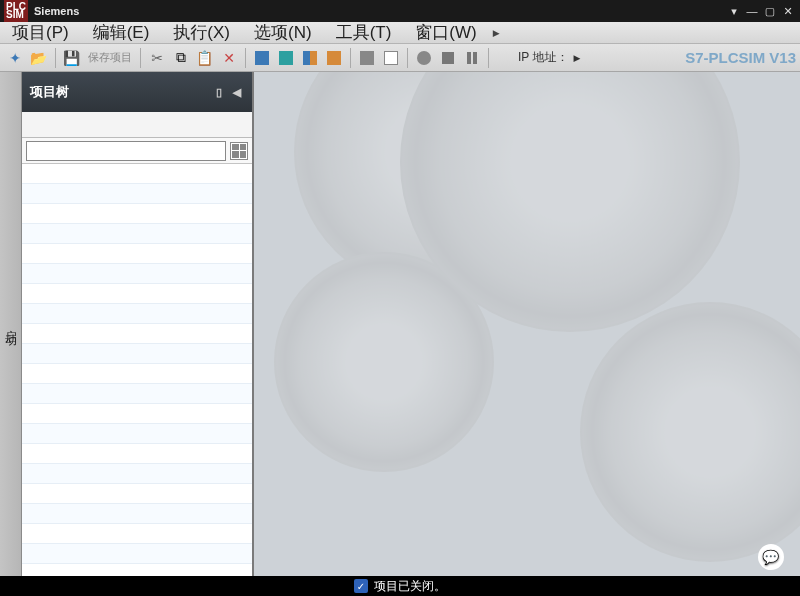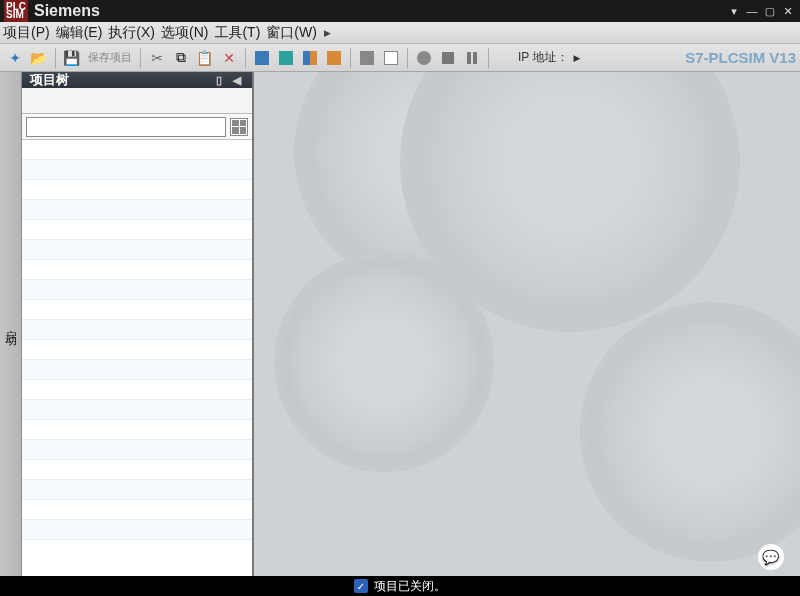--- a/index.html
+++ b/index.html
@@ -1,45 +1,45 @@
 <!DOCTYPE html>
 <html><head>
 <meta charset="utf-8">
 <style>
 * { margin: 0; padding: 0; box-sizing: border-box; font-family: "Microsoft YaHei", Arial, sans-serif; }
 body { width: 800px; height: 596px; overflow: hidden; background: #000; position: relative; }
 
 .titlebar { height: 22px; background: #1a1a1a; display: flex; align-items: center; padding: 0 4px; color: #e8e8e8; }
 .titlebar .logo { font-size: 10px; font-weight: bold; line-height: 8px; background: #7f1d1d; color: #fff; padding: 9px 2px; margin-right: 6px; }
-.titlebar .app-title { font-size: 16px; font-weight: bold; flex: 1; }
+.titlebar .app-title { font-size: 11px; font-weight: bold; flex: 1; }
 .titlebar .win-btns { display: flex; gap: 2px; }
 .titlebar .win-btn { width: 16px; height: 14px; display: flex; align-items: center; justify-content: center; color: #ddd; font-size: 11px; cursor: pointer; }
 
 .menubar { height: 22px; background: linear-gradient(#e8e8e8,#d6d6d6); border-bottom: 1px solid #b4b4b4; display: flex; align-items: center; position: relative; }
-.menubar .menu-item { padding: 0 3px; font-size: 14px; color: #222; cursor: pointer; }
+.menubar .menu-item { padding: 0 12px; font-size: 17px; color: #222; cursor: pointer; }
 .menubar .menu-arrow { font-size: 9px; color: #444; padding: 0 4px; }
 .brand-top { font-size: 17px; font-weight: bold; color: #333; position: absolute; right: 12px; top: 41px; margin-top: 40px; }
 .brand-sub { font-size: 15px; font-weight: bold; color: #7fa8c8; }
 
 .toolbar { height: 28px; background: linear-gradient(#e4e4e4,#d4d4d4); border-bottom: 1px solid #a6a6a6; display: flex; align-items: center; padding: 0 4px; gap: 2px; }
 .tb-btn { width: 22px; height: 22px; display: flex; align-items: center; justify-content: center; border-radius: 2px; cursor: pointer; }
 .tb-btn .glyph { font-size: 14px; }
 .tb-sep { width: 1px; height: 20px; background: #aaa; margin: 0 3px; }
 .tb-text { font-size: 11px; color: #888; padding: 0 3px; }
 .tb-label { font-size: 12px; color: #333; margin-left: 24px; }
 .tb-arrow { font-size: 9px; color: #333; padding: 0 3px; }
 .flex1 { flex: 1; }
 
 .content { position: relative; height: 504px; display: flex; }
 
 .left-tab { width: 22px; background: linear-gradient(to right,#c4c4c4,#b6b6b6); border-right: 1px solid #8a8a8a; display: flex; align-items: center; justify-content: center; }
 .left-tab .vtext { writing-mode: vertical-rl; font-size: 12px; color: #222; letter-spacing: 4px; }
 
 .tree-panel { width: 232px; background: #e4e4e4; border-right: 2px solid #7a7a7a; display: flex; flex-direction: column; }
-.tree-header { height: 16px; background: linear-gradient(#3f4750,#2e343a); color: #fff; display: flex; align-items: center; padding: 0 8px; font-size: 13px; font-weight: bold; }
+.tree-header { height: 40px; background: linear-gradient(#3f4750,#2e343a); color: #fff; display: flex; align-items: center; padding: 0 8px; font-size: 13px; font-weight: bold; }
 .tree-header .spacer { flex: 1; }
 .tree-header .hicon { width: 14px; height: 14px; color: #ccc; font-size: 11px; display:flex; align-items:center; justify-content:center; margin-left:4px; cursor:pointer;}
 .tree-toolbar { height: 26px; background: #f4f4f4; border-bottom: 1px solid #bbb; }
 .tree-filter { height: 26px; background: #f8f8f8; border-bottom: 1px solid #c4c4c4; display: flex; align-items: center; padding: 0 4px; }
 .tree-filter input { flex: 1; height: 20px; border: 1px solid #888; background: #fff; font-size: 11px; padding: 0 4px; }
 .tree-filter .grid-icon { width: 18px; height: 18px; border: 1px solid #888; background: #fff; margin-left: 4px; display: grid; grid-template-columns: 1fr 1fr; grid-template-rows: 1fr 1fr; gap:1px; padding:1px; cursor:pointer;}
 .tree-filter .grid-icon div { background: #888; }
 .tree-list { flex: 1; overflow: hidden; background: #fff; }
 .tree-row { height: 20px; border-bottom: 1px solid #e6eef6; }
 .tree-row:nth-child(even){ background:#f7fbff; }

